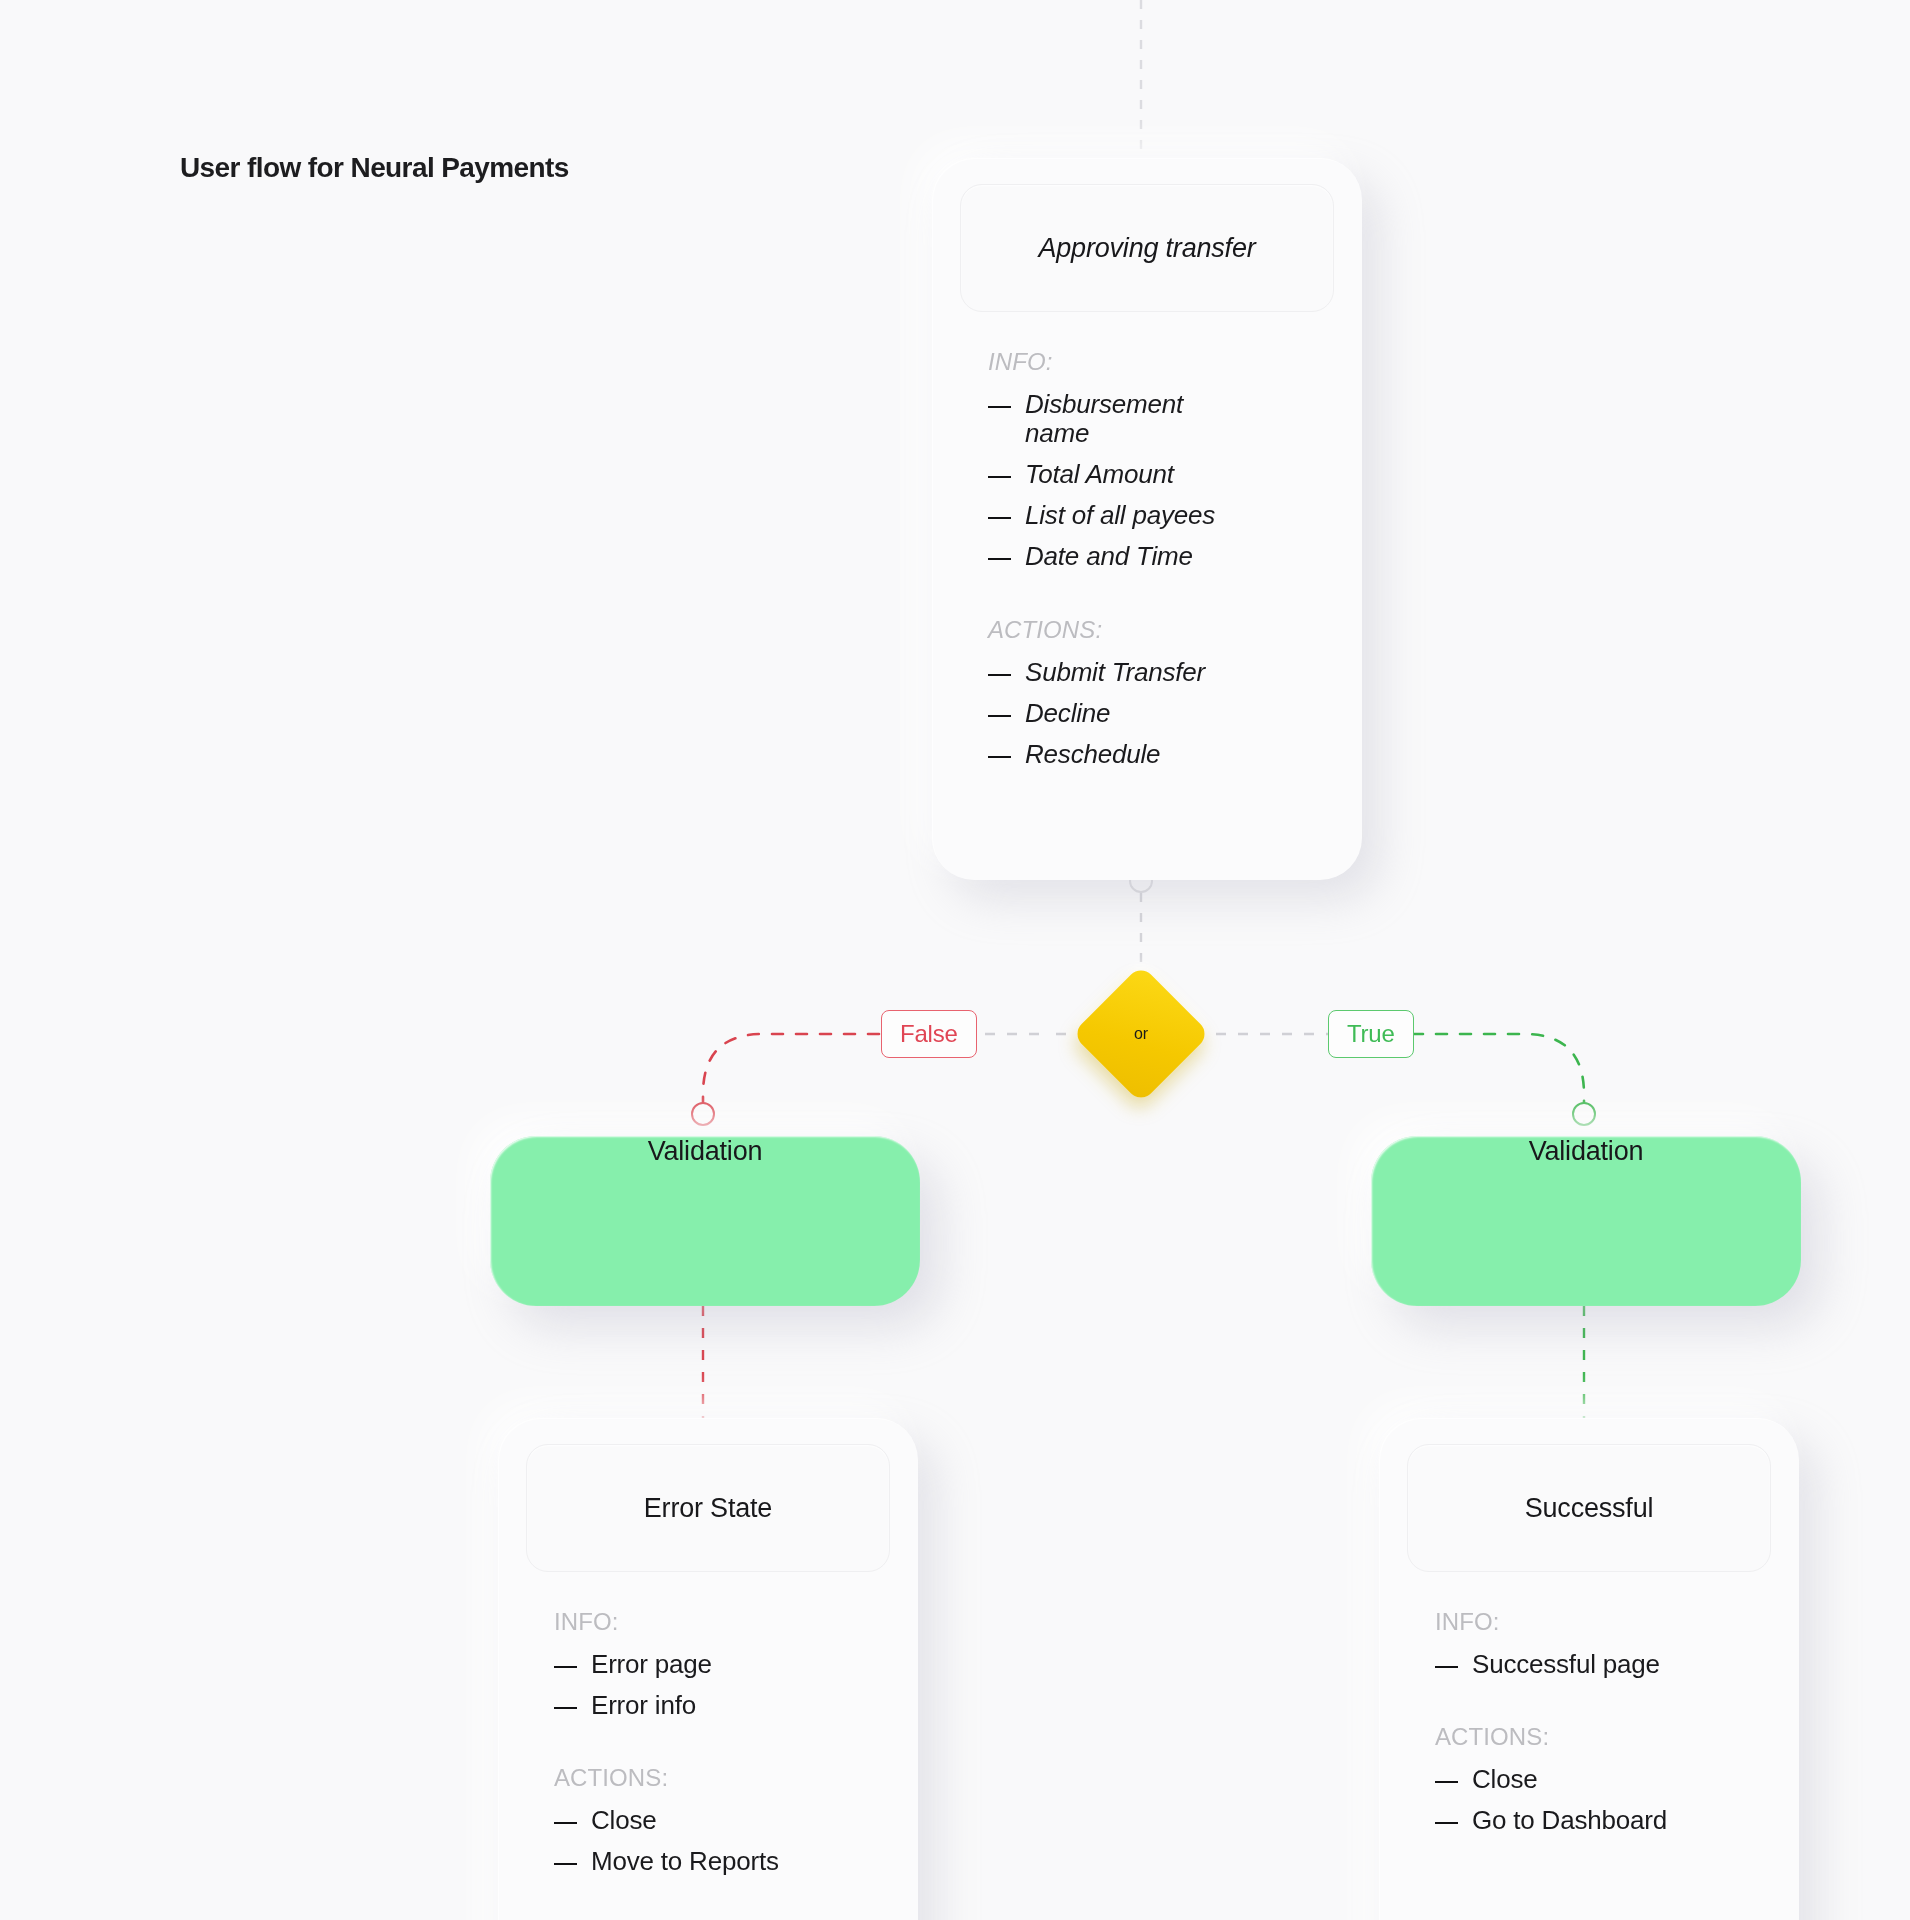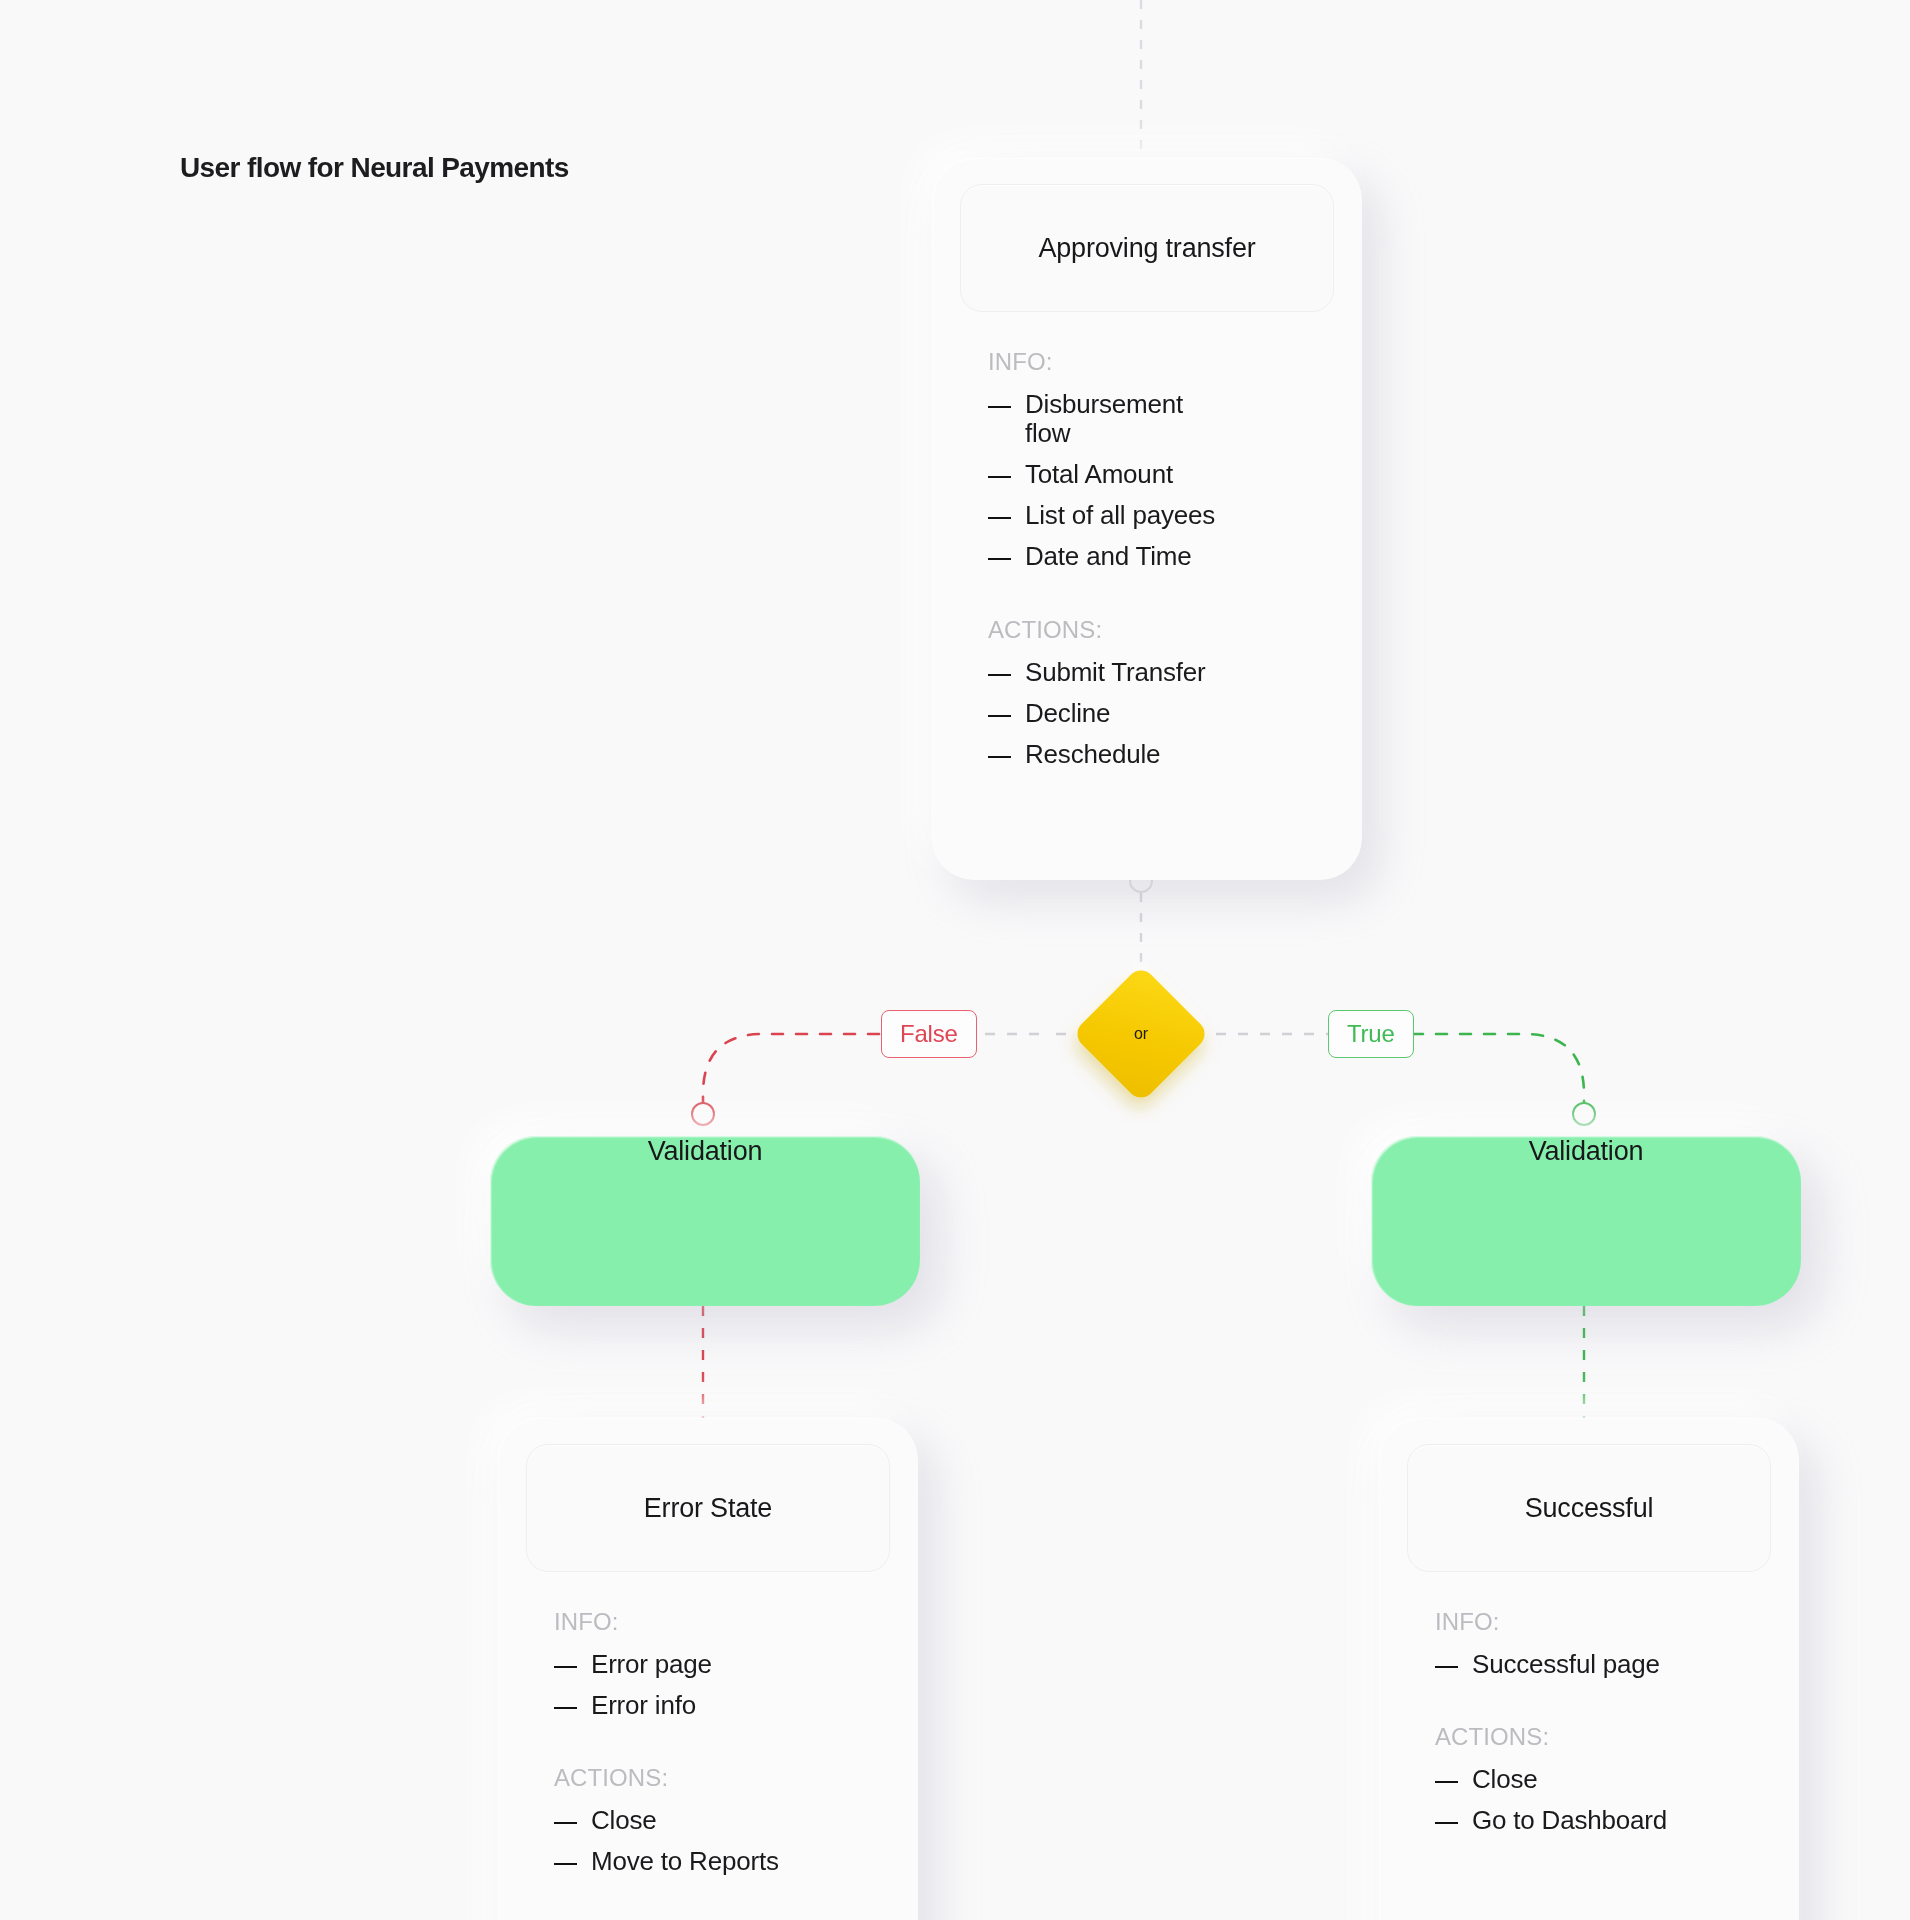--- a/index.html
+++ b/index.html
@@ -216,32 +216,32 @@
 
     <path d="M1412,1034 L1524,1034 Q1584,1034 1584,1094 L1584,1102" stroke="#3cb54e" stroke-width="2.6" stroke-dasharray="11 13" fill="none" stroke-linecap="round"></path>
 
     <path d="M1584,1306 L1584,1418" stroke="#3cb54e" stroke-width="2.4" stroke-dasharray="10 12" fill="none"></path>
   </svg>
 
   <div class="endpoint-ring" id="endpoint-ring-top"></div>
   <div class="endpoint-ring" id="endpoint-ring-false"></div>
   <div class="endpoint-ring" id="endpoint-ring-true"></div>
 
-  <div class="card" style="left:932px; top:158px; width:430px; height:722px;">
+  <div class="card" style="left:932px; top:158px; width:430px; height:722px;font-style:italic;">
 
     <div class="card-header">
       <span class="card-header-title">Approving transfer</span>
     </div>
 
     <div class="card-body">
       <div class="section-label">INFO:</div>
 
       <div class="bullet-row">
         <span class="bullet-dash"></span>
-        <span class="bullet-text">Disbursement flow</span>
+        <span class="bullet-text">Disbursement name</span>
       </div>
       <div class="bullet-row">
         <span class="bullet-dash"></span>
         <span class="bullet-text">Total Amount</span>
       </div>
       <div class="bullet-row">
         <span class="bullet-dash"></span>
         <span class="bullet-text">List of all payees</span>
       </div>
       <div class="bullet-row">

